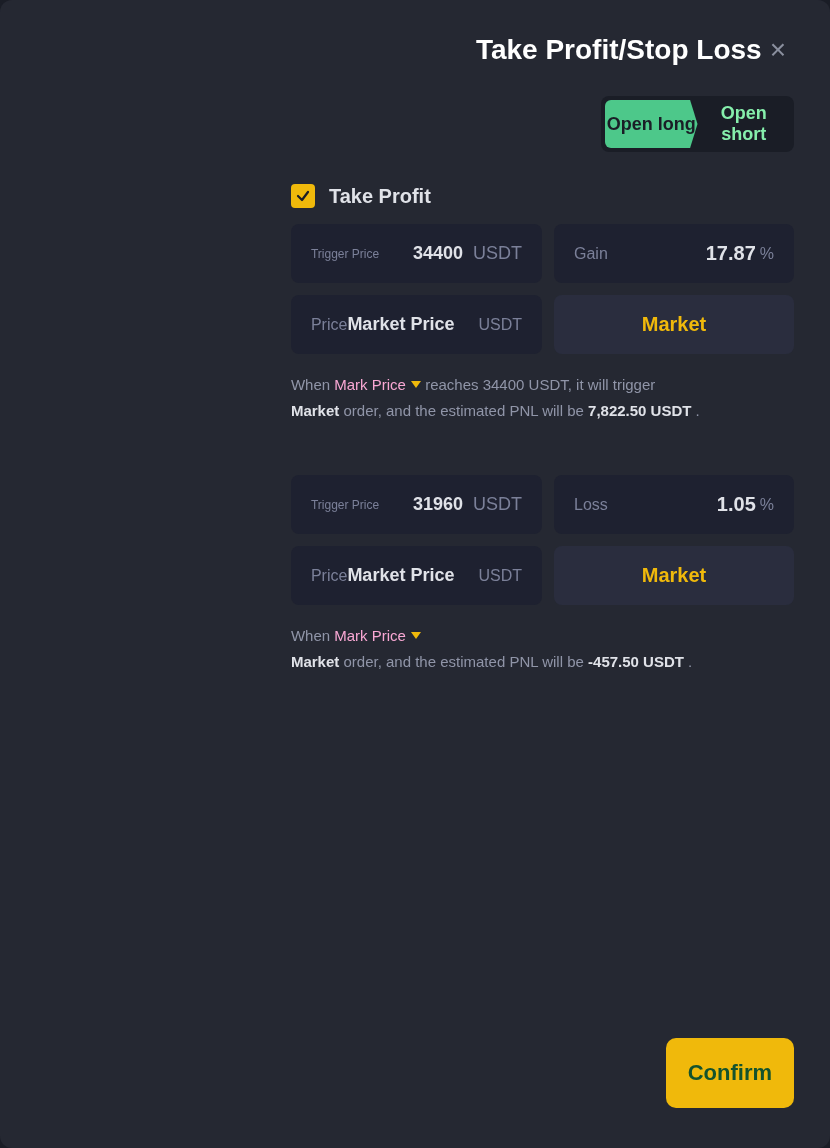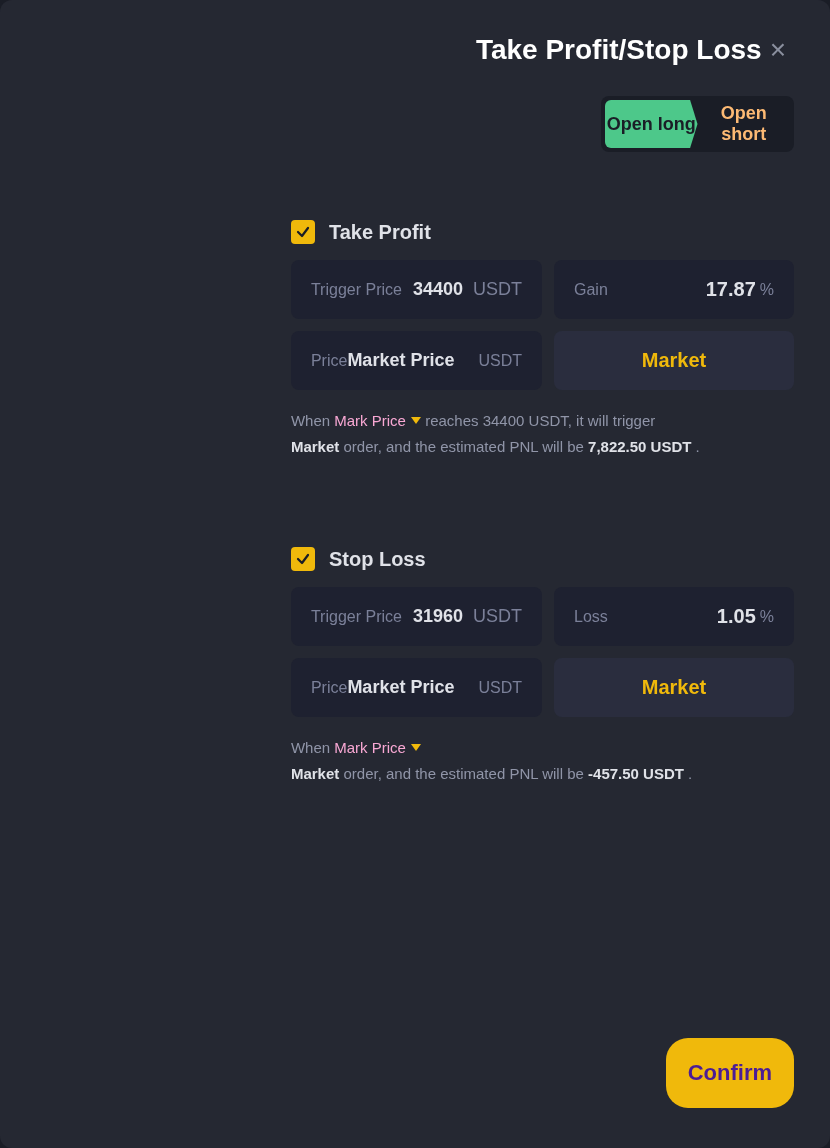--- a/index.html
+++ b/index.html
@@ -65,25 +65,24 @@
       z-index: 1;
     }
     .tab-btn.active {
       background: #4dc88a;
       color: #1a1d26;
       clip-path: polygon(0 0, 92% 0, 100% 50%, 92% 100%, 0 100%);
       border-radius: 6px;
     }
     .tab-btn.inactive {
       background: transparent;
-      color: #fdba74;
+      color: #86efac;
     }
     .section {
       margin-bottom: 24px;
-      margin-top: 36px;
     }
     .section-header {
       display: flex;
       align-items: center;
       gap: 14px;
       margin-bottom: 16px;
     }
     .checkbox {
       width: 24px;
       height: 24px;
@@ -112,21 +111,21 @@
     .input-field {
       flex: 1;
       background: #1e2130;
       border-radius: 8px;
       padding: 18px 20px;
       display: flex;
       align-items: center;
       justify-content: space-between;
     }
     .input-field-label {
-      font-size: 16px;
+      font-size: 12px;
       color: #7b8099;
       font-weight: 400;
     }
     .input-field-value {
       font-size: 18px;
       font-weight: 600;
       color: #e0e2e8;
       display: flex;
       align-items: center;
       gap: 10px;
@@ -207,23 +206,23 @@
       color: #9095a8;
       line-height: 1.7;
       margin-bottom: 28px;
     }
     .info-text .bold {
       color: #e0e2e8;
       font-weight: 600;
     }
     .confirm-btn {
       background: #f0b90b;
-      color: #4c1d95;
+      color: #14532d;
       border: none;
-      border-radius: 22px;
+      border-radius: 10px;
       width: 100%;
       padding: 22px;
       font-size: 22px;
       font-weight: 700;
       cursor: pointer;
       margin-top: auto;
     }
     .highlight-arrow {
       display: inline-flex;
       align-items: center;
@@ -305,28 +304,20 @@
       <span> reaches 34400 USDT, it will trigger</span>
       <br>
       <span class="bold">Market</span>
       <span> order, and the estimated PNL will be</span>
       <span class="bold"> 7,822.50 USDT</span>
       <span>.</span>
     </p>
   </div>
 
   <div class="section">
-    <div class="section-header">
-      <div class="checkbox">
-        <svg viewBox="0 0 14 14" fill="none" xmlns="http://www.w3.org/2000/svg">
-          <path d="M2 7L6 11L12 3" stroke="#1a1d26" stroke-width="2.2" stroke-linecap="round" stroke-linejoin="round"></path>
-        </svg>
-      </div>
-      <span class="section-label">Stop Loss</span>
-    </div>
 
     <div class="input-row">
       <div class="input-field">
         <span class="input-field-label">Trigger Price</span>
         <span class="input-field-value">
           <span>31960</span>
           <span class="unit">USDT</span>
         </span>
       </div>
       <div class="gain-field">

